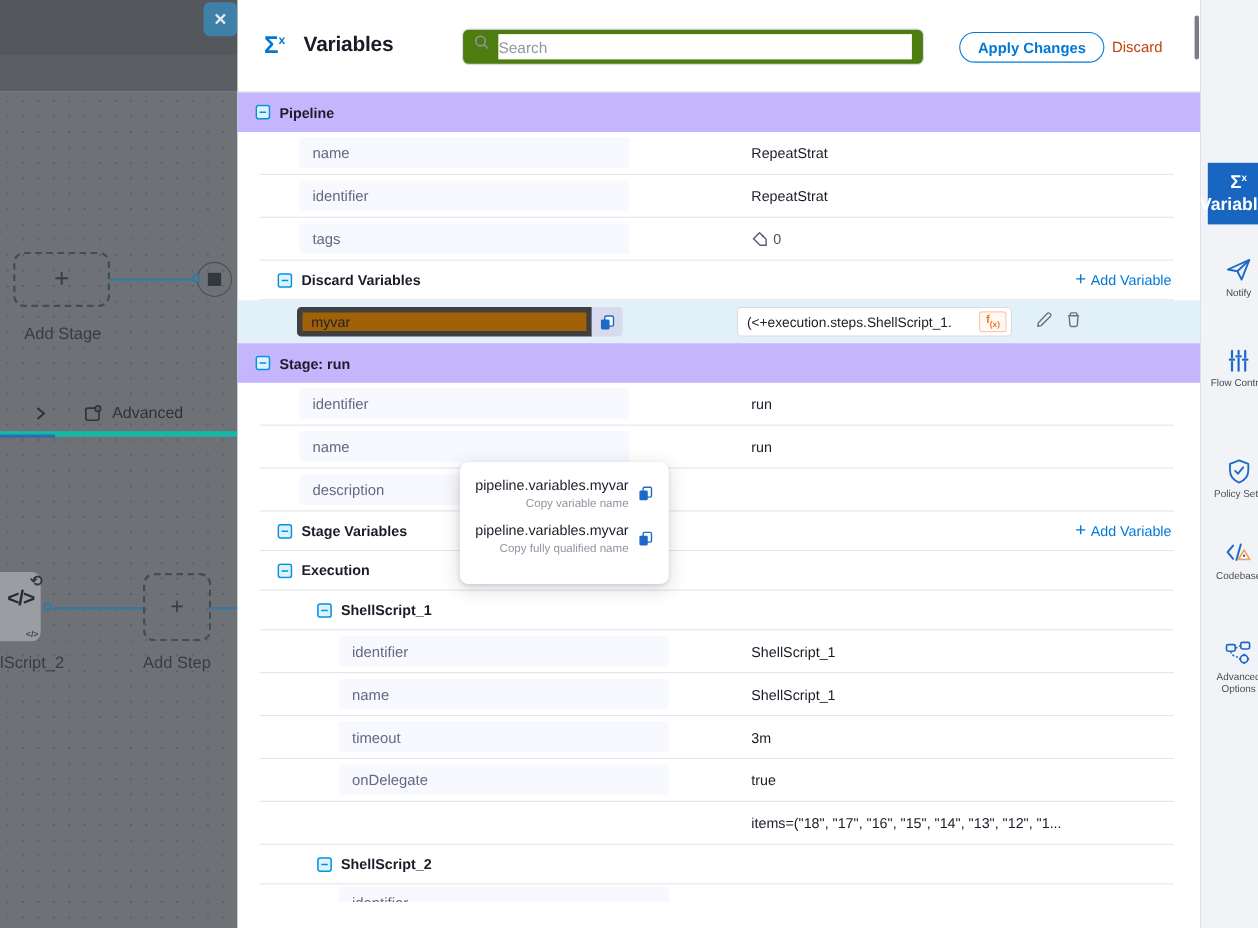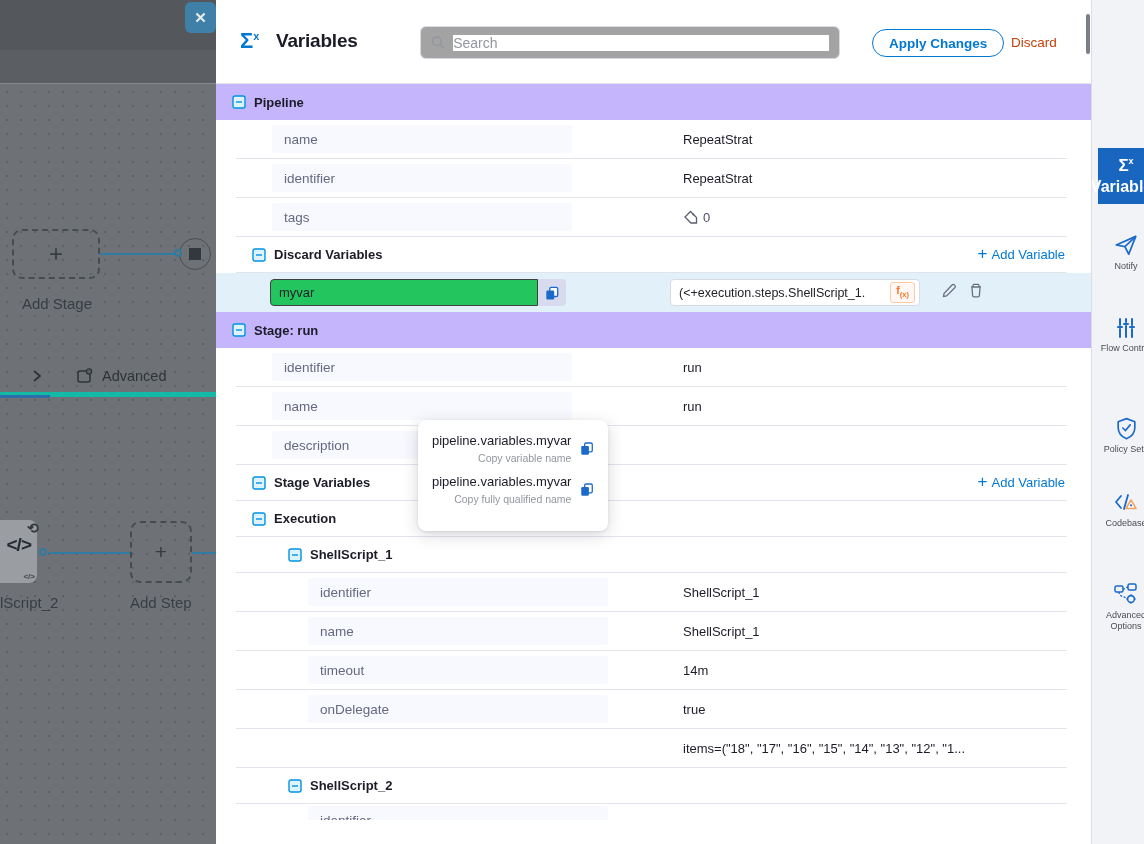--- a/index.html
+++ b/index.html
@@ -32,21 +32,21 @@
   .ss-card .mini { position:absolute; right:2px; bottom:2px; color:#41464c; font-size:8px; font-weight:700; }
   .loop-ic { position:absolute; left:27px; top:520px; color:#33383d; font-size:14px; font-weight:700; }
 
   
   .main { position:absolute; left:216px; top:0; width:876px; height:844px; background:#fff; border-right:1px solid #dcdde5; }
   .mp-header { position:relative; height:84px; border-bottom:1px solid #e4e5ec; }
   .sigma { position:absolute; left:24px; top:28px; color:#0278d5; font-size:22px; font-weight:700; }
   .sigma sup { font-size:11px; font-weight:700; }
   .mp-title { position:absolute; left:60px; top:30px; font-size:19px; font-weight:700; color:#1b1b28; letter-spacing:-0.2px; }
   .searchbox { position:absolute; left:204px; top:26px; width:420px; height:33px; border:1px solid #d9dae6; border-radius:6px;
-               background:#a3a3a3; display:flex; align-items:center; padding:4px 10px; gap:8px; }
+               background:#4d7c0f; display:flex; padding:4px 10px; gap:8px; }
   .searchbox input { border:none; outline:none; font-size:14px; color:#22222a; width:100%; font-family:inherit; }
   .searchbox input::placeholder { color:#9296a0; }
   .btn-apply { position:absolute; left:656px; top:29px; height:28px; padding:12px 16px; border:1.5px solid #0278d5; border-radius:15px;
                background:#fff; color:#0278d5; font-size:13.5px; font-weight:700; display:flex; align-items:center; }
   .lnk-discard { position:absolute; left:795px; top:35px; color:#c2410c; font-size:13.5px; font-weight:400; }
   .scroll-thumb { position:absolute; right:1px; top:14px; width:4px; height:40px; background:#7a7e87; border-radius:2px; }
 
   .thead { position:relative; height:28px; }
   .thead .col { position:absolute; top:7px; font-size:11px; font-weight:700; color:#4f5162; letter-spacing:0.6px; }
   .col-var { left:30px; } .col-inp { left:455px; }
@@ -59,22 +59,22 @@
   .sec-label { font-size:13px; font-weight:700; color:#1c1c28; }
   .sec-action { position:absolute; right:2px; display:flex; align-items:center; gap:4px; color:#0278d5; font-size:13px; font-weight:500; }
   .sec-action .plus { font-size:17px; font-weight:400; margin-top:-2px; }
   .row-kv { height:39px; display:flex; align-items:center; }
   .pill { margin-left:36px; width:300px; height:28px; background:#f8f9fe; border-radius:3px; display:flex; align-items:center;
           padding-left:12px; color:#656880; font-size:13.5px; }
   .row-kv.deep .pill { margin-left:72px; }
   .kv-value { position:absolute; left:447px; font-size:13px; font-weight:500; color:#1c1c28; }
   .tag-val { display:flex; align-items:center; gap:5px; color:#4f5162; }
   .row-custom { height:39px; background:#e2f1f9; margin:0 -24px 0 -20px; padding:0 24px 0 20px; border-bottom:none; }
-  .name-input { position:absolute; left:54px; top:6px; width:268px; height:27px; border:1px solid #404040; border-radius:4px 0 0 4px;
-                background:#22c55e; font-size:13px; color:#22222a; padding:4px 8px; font-family:inherit; outline:none; }
+  .name-input { position:absolute; left:54px; top:6px; width:268px; height:27px; border:5px solid #404040; border-radius:4px 0 0 4px;
+                background:#a16207; font-size:13px; color:#22222a; padding:4px 8px; font-family:inherit; outline:none; }
   .copy-btn { position:absolute; left:322px; top:6px; width:28px; height:27px; background:#d8dbee; border-radius:0 4px 4px 0;
               display:flex; align-items:center; justify-content:center; }
   .val-input { position:absolute; left:454px; top:6px; width:250px; height:27px; border:1px solid #d9dae6; border-radius:4px;
                background:#fff; display:flex; align-items:center; padding:0 4px 0 8px; }
   .val-input .txt { font-size:12.5px; color:#22222a; white-space:nowrap; overflow:hidden; flex:1; }
   .fx { color:#ff7020; background:#fff8f4; border:1px solid #ffc9a6; border-radius:3px; font-size:10.5px; font-weight:700;
         padding:1px 5px 2px; margin-left:4px; }
   .fx sub { font-size:7.5px; }
   .row-icon-btn { position:absolute; top:9px; }
   .row-partial { height:16px; overflow:hidden; border-bottom:none; }
@@ -277,21 +277,21 @@
       <div class="row row-kv deep">
         <div class="pill">identifier</div>
         <div class="kv-value">ShellScript_1</div>
       </div>
       <div class="row row-kv deep">
         <div class="pill">name</div>
         <div class="kv-value">ShellScript_1</div>
       </div>
       <div class="row row-kv deep">
         <div class="pill">timeout</div>
-        <div class="kv-value">14m</div>
+        <div class="kv-value">3m</div>
       </div>
       <div class="row row-kv deep">
         <div class="pill">onDelegate</div>
         <div class="kv-value">true</div>
       </div>
       <div class="row row-kv deep">
         <div class="kv-value">items=("18", "17", "16", "15", "14", "13", "12", "1...</div>
       </div>
 
       <div class="row row-section lvl2">

